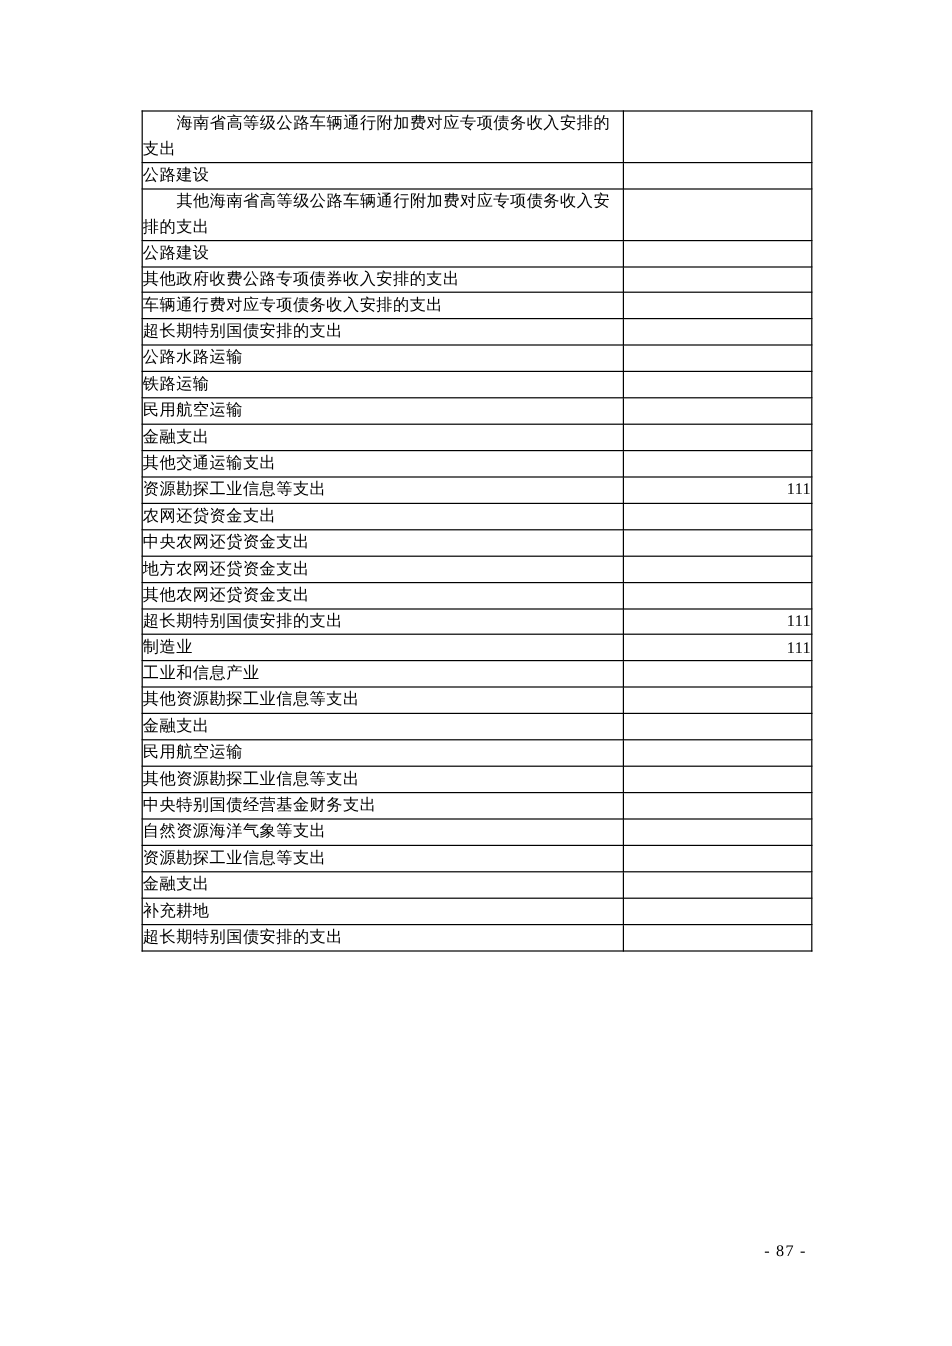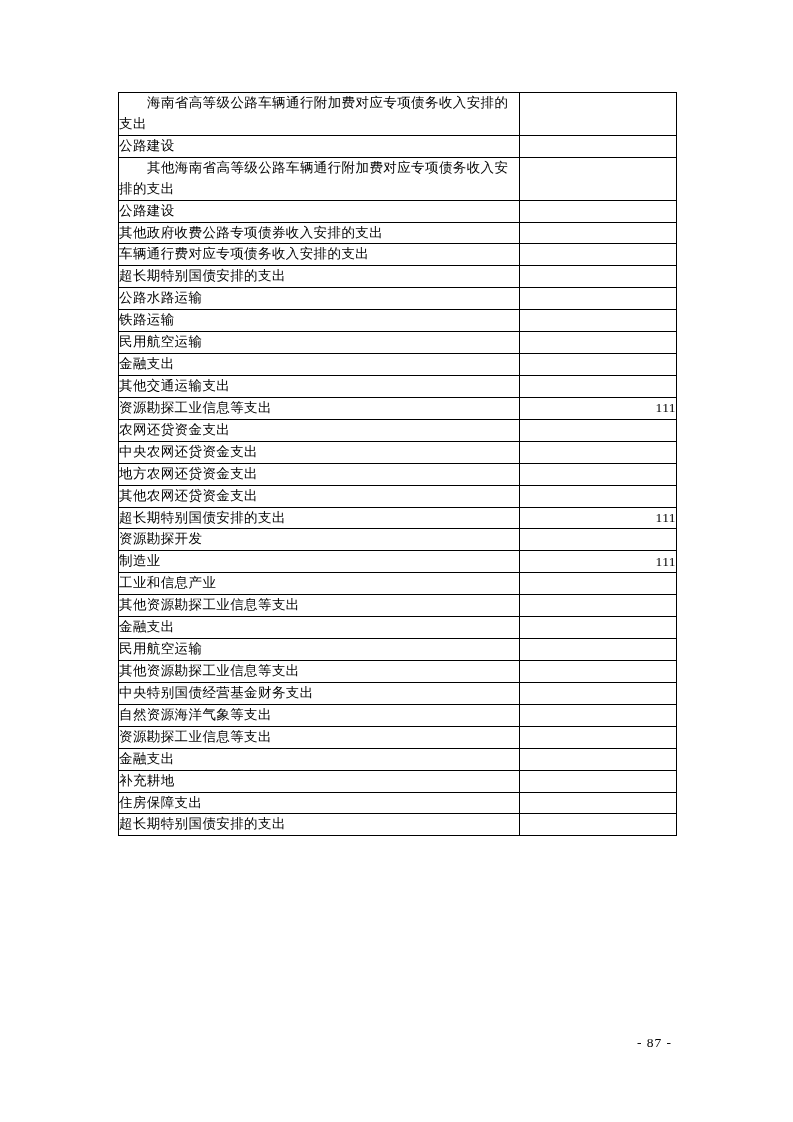--- a/index.html
+++ b/index.html
@@ -143,24 +143,20 @@
         </tr>
         <tr>
           <td class="name lvl1">其他农网还贷资金支出</td>
           <td class="value"></td>
         </tr>
         <tr>
           <td class="name lvl0">超长期特别国债安排的支出</td>
           <td class="value">111</td>
         </tr>
         <tr>
-          <td class="name lvl1">资源勘探开发</td>
-          <td class="value"></td>
-        </tr>
-        <tr>
           <td class="name lvl1">制造业</td>
           <td class="value">111</td>
         </tr>
         <tr>
           <td class="name lvl1">工业和信息产业</td>
           <td class="value"></td>
         </tr>
         <tr>
           <td class="name lvl1">其他资源勘探工业信息等支出</td>
           <td class="value"></td>
@@ -188,24 +184,20 @@
         <tr>
           <td class="name lvl0">资源勘探工业信息等支出</td>
           <td class="value"></td>
         </tr>
         <tr>
           <td class="name lvl1">金融支出</td>
           <td class="value"></td>
         </tr>
         <tr>
           <td class="name lvl1">补充耕地</td>
-          <td class="value"></td>
-        </tr>
-        <tr>
-          <td class="name lvl0">住房保障支出</td>
           <td class="value"></td>
         </tr>
         <tr>
           <td class="name lvl1">超长期特别国债安排的支出</td>
           <td class="value"></td>
         </tr>
 
       </tbody>
     </table>
   </div>

